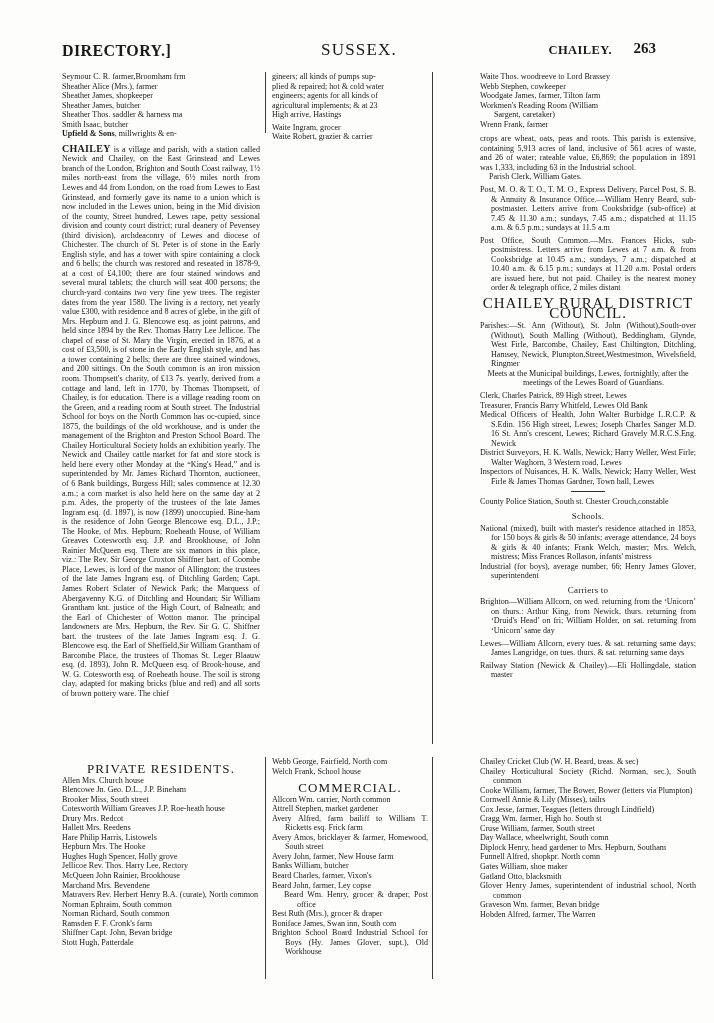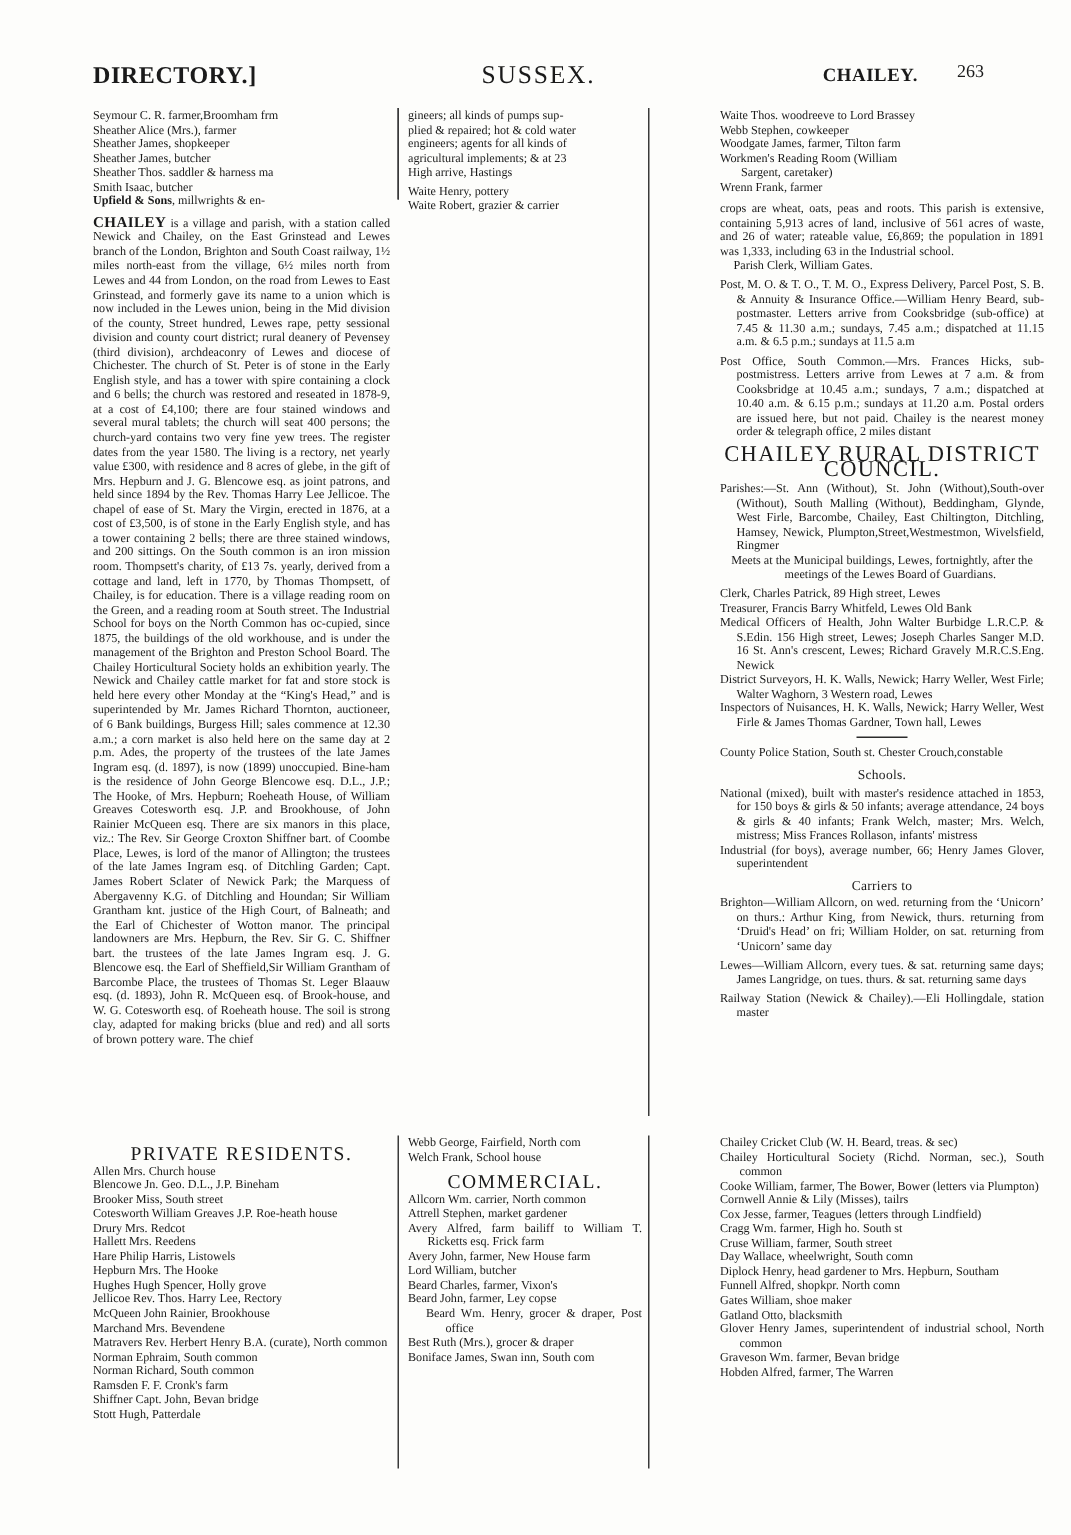--- a/index.html
+++ b/index.html
@@ -40,22 +40,22 @@
   }
   .rh-parish{
     position:absolute; right:44px; top:1px;
     font-variant:small-caps;
     font-weight:bold;
     font-size:12.5px;
     letter-spacing:.4px;
   }
   .rh-folio{
     position:absolute; right:0; top:-2px;
-    font-size:12px;
-    font-weight:normal;
+    font-size:15px;
+    font-weight:bold;
   }
 
   
   .zone{position:absolute;}
   .col{
     position:absolute;
     top:0;
     font-size:8.1px;
     line-height:9.55px;
     text-align:justify;
@@ -149,21 +149,21 @@
     </div>
 
     <div class="col c2">
       <div>
         <p class="flush">gineers; all kinds of pumps sup-</p>
         <p class="flush">plied &amp; repaired; hot &amp; cold water</p>
         <p class="flush">engineers; agents for all kinds of</p>
         <p class="flush">agricultural implements; &amp; at 23</p>
         <p class="flush">High arrive, Hastings</p>
         <div class="gap-s"></div>
-        <p class="entry">Waite Henry, pottery</p>
+        <p class="entry">Waite Ingram, grocer</p>
         <p class="entry">Waite Robert, grazier &amp; carrier</p>
       </div>
     </div>
 
     <div class="col c3">
       <div>
         <p class="entry">Waite Thos. woodreeve to Lord Brassey</p>
         <p class="entry">Webb Stephen, cowkeeper</p>
         <p class="entry">Woodgate James, farmer, Tilton farm</p>
         <p class="entry">Workmen's Reading Room (William</p>
@@ -240,27 +240,29 @@
       <p class="entry">Stott Hugh, Patterdale</p>
     </div>
 
     <div class="col c2">
       <p class="entry">Webb George, Fairfield, North com</p>
       <p class="entry">Welch Frank, School house</p>
       <div class="sec-head small">COMMERCIAL.</div>
       <p class="entry">Allcorn Wm. carrier, North common</p>
       <p class="entry">Attrell Stephen, market gardener</p>
       <p class="entry" style="padding-left:13px;text-indent:-13px;">Avery Alfred, farm bailiff to William T. Ricketts esq. Frick farm</p>
+      <p class="entry" style="padding-left:13px;text-indent:-13px;">Avery Amos, bricklayer &amp; farmer, Homewood, South street</p>
       <p class="entry">Avery John, farmer, New House farm</p>
-      <p class="entry">Lord William, butcher</p>
+      <p class="entry">Banks William, butcher</p>
       <p class="entry">Beard Charles, farmer, Vixon's</p>
       <p class="entry">Beard John, farmer, Ley copse</p>
       <p class="entry" style="padding-left:25px;text-indent:-13px;">Beard Wm. Henry, grocer &amp; draper, Post office</p>
       <p class="entry">Best Ruth (Mrs.), grocer &amp; draper</p>
       <p class="entry">Boniface James, Swan inn, South com</p>
+      <p class="entry" style="padding-left:13px;text-indent:-13px;">Brighton School Board Industrial School for Boys (Hy. James Glover, supt.), Old Workhouse</p>
     </div>
 
     <div class="col c3">
       <p class="entry" style="padding-left:13px;text-indent:-13px;">Chailey Cricket Club (W. H. Beard, treas. &amp; sec)</p>
       <p class="entry" style="padding-left:13px;text-indent:-13px;">Chailey Horticultural Society (Richd. Norman, sec.), South common</p>
       <p class="entry" style="padding-left:13px;text-indent:-13px;">Cooke William, farmer, The Bower, Bower (letters via Plumpton)</p>
       <p class="entry">Cornwell Annie &amp; Lily (Misses), tailrs</p>
       <p class="entry" style="padding-left:13px;text-indent:-13px;">Cox Jesse, farmer, Teagues (letters through Lindfield)</p>
       <p class="entry">Cragg Wm. farmer, High ho. South st</p>
       <p class="entry">Cruse William, farmer, South street</p>

